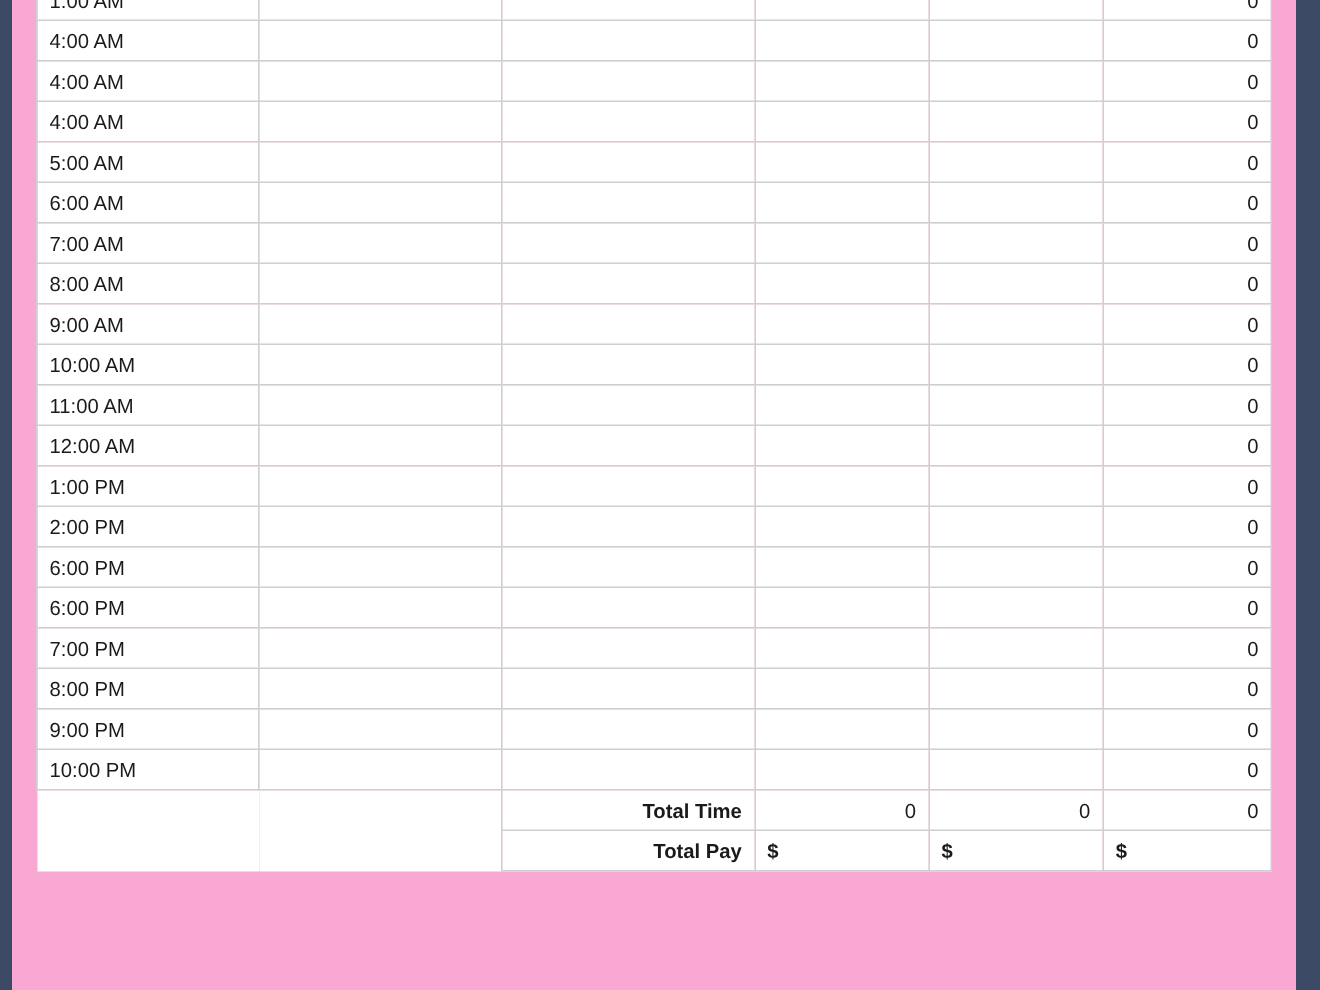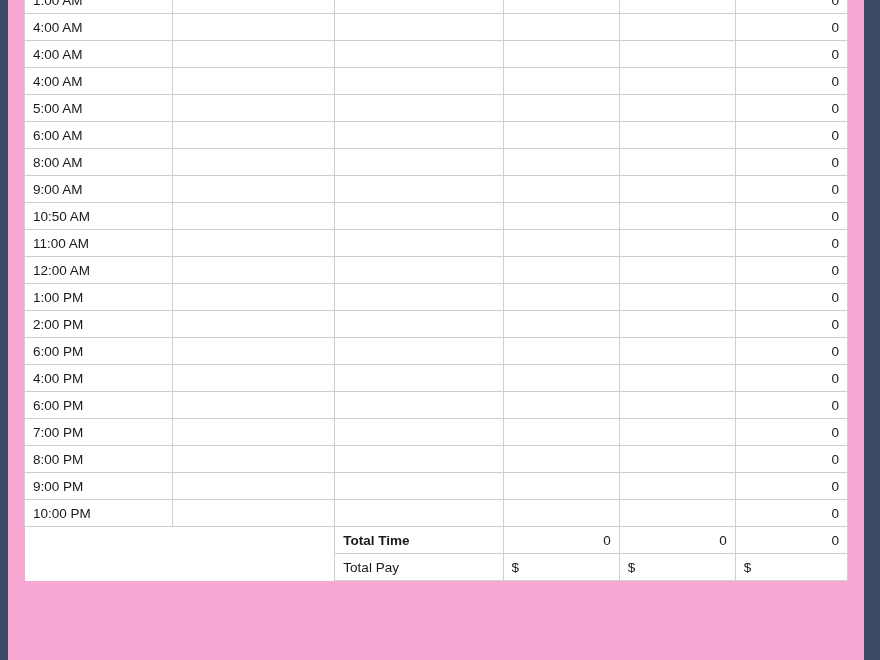--- a/index.html
+++ b/index.html
@@ -58,36 +58,36 @@
   td.blank {
     background: #ffffff;
   }
   
   tr.total-row td.spacer {
     border: none;
     background: #ffffff;
   }
   td.total-label {
     background: #d9eceb;
-    text-align: left;
+    text-align: right;
     font-weight: bold;
     font-size: 14px;
     color: #111;
   }
   td.total-val {
     text-align: right;
     padding-right: 9px;
   }
   td.money {
     text-align: left;
     padding-left: 9px;
   }
   tr.totalpay td.total-label,
   tr.totalpay td.money {
-    font-weight: normal;
+    font-weight: bold;
   }
   .edge-right {
     position: absolute;
     right: 0;
     top: 0;
     width: 16px;
     height: 660px;
     background: #3d4a66;
   }
   .edge-left {
@@ -158,37 +158,45 @@
         </tr>
         <tr>
           <td class="time-label">6:00 AM</td>
           <td class="blank"></td>
           <td class="blank"></td>
           <td class="blank"></td>
           <td class="blank"></td>
           <td class="num">0</td>
         </tr>
         <tr>
+          <td class="time-label">7:00 AM</td>
+          <td class="blank"></td>
+          <td class="blank"></td>
+          <td class="blank"></td>
+          <td class="blank"></td>
+          <td class="num">0</td>
+        </tr>
+        <tr>
           <td class="time-label">8:00 AM</td>
           <td class="blank"></td>
           <td class="blank"></td>
           <td class="blank"></td>
           <td class="blank"></td>
           <td class="num">0</td>
         </tr>
         <tr>
           <td class="time-label">9:00 AM</td>
           <td class="blank"></td>
           <td class="blank"></td>
           <td class="blank"></td>
           <td class="blank"></td>
           <td class="num">0</td>
         </tr>
         <tr>
-          <td class="time-label">10:50 AM</td>
+          <td class="time-label">10:00 AM</td>
           <td class="blank"></td>
           <td class="blank"></td>
           <td class="blank"></td>
           <td class="blank"></td>
           <td class="num">0</td>
         </tr>
         <tr>
           <td class="time-label">11:00 AM</td>
           <td class="blank"></td>
           <td class="blank"></td>
@@ -215,28 +223,20 @@
         <tr>
           <td class="time-label">2:00 PM</td>
           <td class="blank"></td>
           <td class="blank"></td>
           <td class="blank"></td>
           <td class="blank"></td>
           <td class="num">0</td>
         </tr>
         <tr>
           <td class="time-label">6:00 PM</td>
-          <td class="blank"></td>
-          <td class="blank"></td>
-          <td class="blank"></td>
-          <td class="blank"></td>
-          <td class="num">0</td>
-        </tr>
-        <tr>
-          <td class="time-label">4:00 PM</td>
           <td class="blank"></td>
           <td class="blank"></td>
           <td class="blank"></td>
           <td class="blank"></td>
           <td class="num">0</td>
         </tr>
         <tr>
           <td class="time-label">6:00 PM</td>
           <td class="blank"></td>
           <td class="blank"></td>

